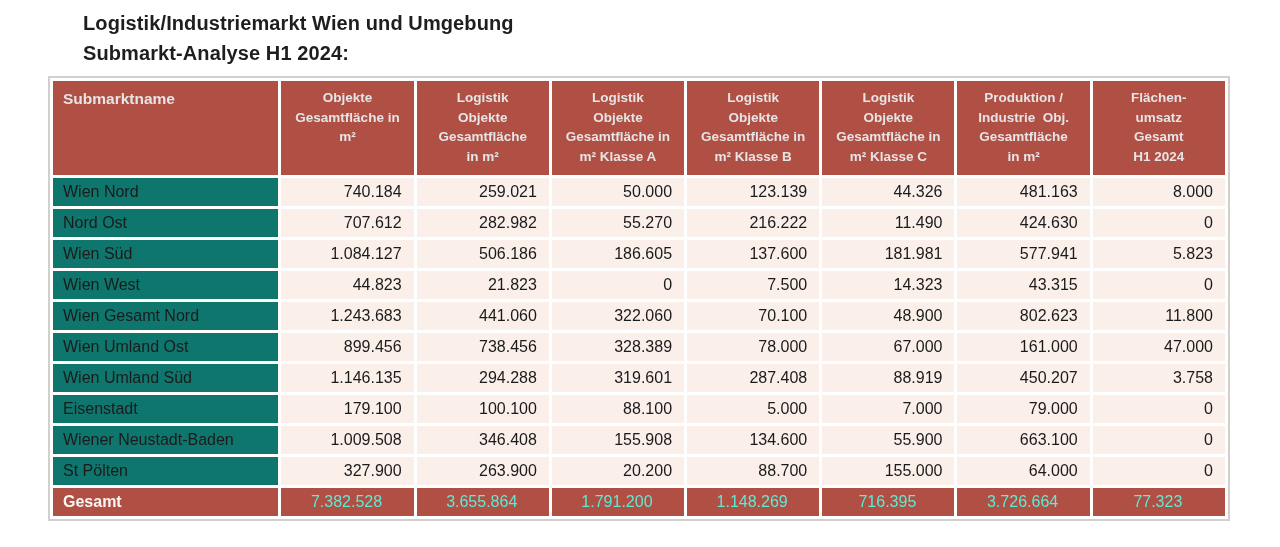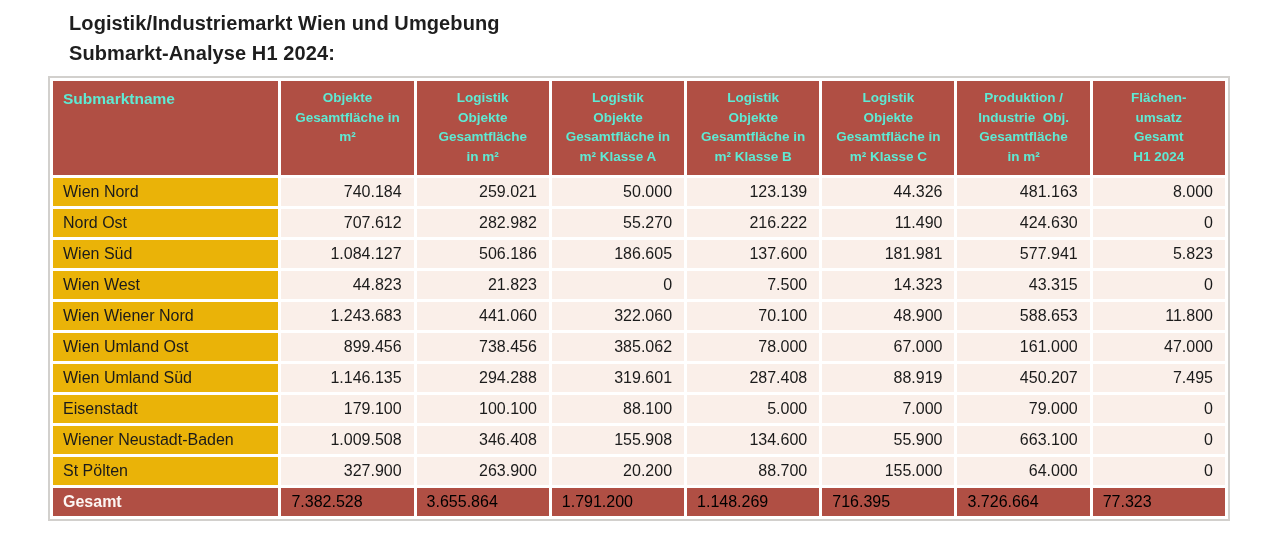--- a/index.html
+++ b/index.html
@@ -5,41 +5,41 @@
   * { box-sizing: border-box; }
   html, body { margin: 0; padding: 0; background: #ffffff; }
   body {
     width: 1280px; height: 547px;
     font-family: "Liberation Sans", sans-serif;
     color: #1b1b1b;
   }
   .page { position: relative; width: 1280px; height: 547px; overflow: hidden; background: #ffffff; }
 
   .title-block {
-    position: absolute; left: 69px; top: 8px;
+    position: absolute; left: 83px; top: 8px;
     font-size: 20px; font-weight: bold; color: #1e1e1e;
     line-height: 30px; letter-spacing: 0.1px;
   }
 
   .table-wrap {
     position: absolute; left: 48px; top: 76px; width: 1182px;
   }
   table.market-table {
     width: 100%;
     border-collapse: separate;
     border-spacing: 3px;
     background: #ffffff;
     border: 2px solid #d2d0cd;
     table-layout: fixed;
   }
   th, td { overflow: hidden; }
 
   thead th {
     background: #b04f44;
-    color: #5eead4;
+    color: #e5e5e5;
     font-weight: bold;
     font-size: 13.5px;
     line-height: 1.45;
     text-align: center;
     vertical-align: top;
     padding: 7px 4px 4px 4px;
     height: 94px;
     white-space: pre-wrap;
   }
   thead th.first {
@@ -48,43 +48,43 @@
     font-size: 15.5px;
   }
 
   tbody td {
     height: 28px;
     font-size: 16px;
     vertical-align: middle;
     padding: 1px 12px 1px 10px;
   }
   td.name-cell {
-    background: #eab308;
+    background: #0f766e;
     text-align: left;
   }
   td.num-cell {
     background: #faefe9;
     text-align: right;
   }
 
   tr.total-row td {
     background: #b04f44;
     height: 28px;
     font-size: 16px;
     vertical-align: middle;
     padding: 1px 12px 1px 10px;
   }
   tr.total-row td.total-label {
     color: #fcf6f3;
     font-weight: bold;
     text-align: left;
   }
   tr.total-row td.total-num {
-    color: #000000;
-    text-align: left;
+    color: #5eead4;
+    text-align: center;
   }
 </style>
 </head>
 <body>
 
 <div class="page">
 
   <div class="title-block">
     <div>Logistik/Industriemarkt Wien und Umgebung</div>
     <div>Submarkt-Analyse H1 2024:</div>
@@ -169,48 +169,48 @@
             <td class="name-cell">Wien West</td>
             <td class="num-cell">44.823</td>
             <td class="num-cell">21.823</td>
             <td class="num-cell">0</td>
             <td class="num-cell">7.500</td>
             <td class="num-cell">14.323</td>
             <td class="num-cell">43.315</td>
             <td class="num-cell">0</td>
           </tr>
           <tr>
-            <td class="name-cell">Wien Wiener Nord</td>
+            <td class="name-cell">Wien Gesamt Nord</td>
             <td class="num-cell">1.243.683</td>
             <td class="num-cell">441.060</td>
             <td class="num-cell">322.060</td>
             <td class="num-cell">70.100</td>
             <td class="num-cell">48.900</td>
-            <td class="num-cell">588.653</td>
+            <td class="num-cell">802.623</td>
             <td class="num-cell">11.800</td>
           </tr>
           <tr>
             <td class="name-cell">Wien Umland Ost</td>
             <td class="num-cell">899.456</td>
             <td class="num-cell">738.456</td>
-            <td class="num-cell">385.062</td>
+            <td class="num-cell">328.389</td>
             <td class="num-cell">78.000</td>
             <td class="num-cell">67.000</td>
             <td class="num-cell">161.000</td>
             <td class="num-cell">47.000</td>
           </tr>
           <tr>
             <td class="name-cell">Wien Umland Süd</td>
             <td class="num-cell">1.146.135</td>
             <td class="num-cell">294.288</td>
             <td class="num-cell">319.601</td>
             <td class="num-cell">287.408</td>
             <td class="num-cell">88.919</td>
             <td class="num-cell">450.207</td>
-            <td class="num-cell">7.495</td>
+            <td class="num-cell">3.758</td>
           </tr>
           <tr>
             <td class="name-cell">Eisenstadt</td>
             <td class="num-cell">179.100</td>
             <td class="num-cell">100.100</td>
             <td class="num-cell">88.100</td>
             <td class="num-cell">5.000</td>
             <td class="num-cell">7.000</td>
             <td class="num-cell">79.000</td>
             <td class="num-cell">0</td>

